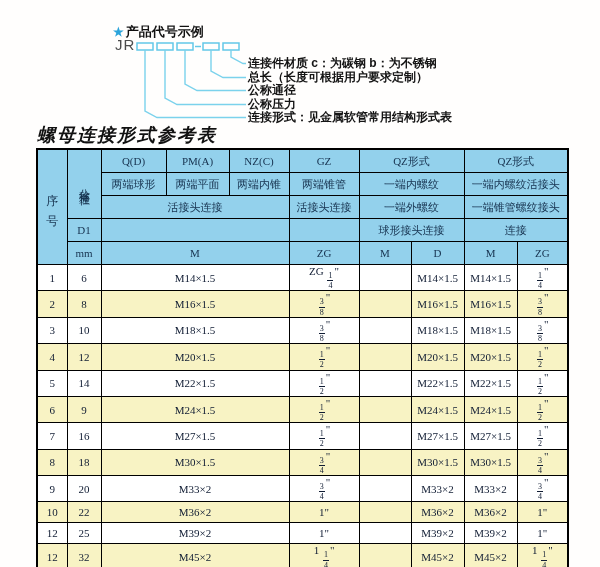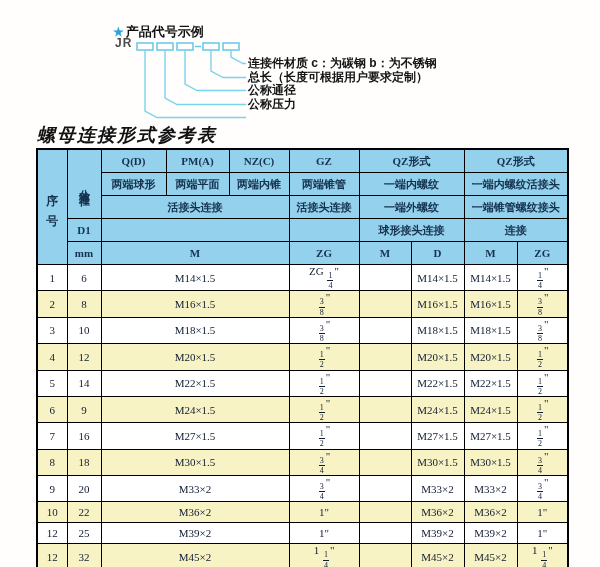--- a/index.html
+++ b/index.html
@@ -11,21 +11,21 @@
   
   .diagram { position:absolute; left:0; top:0; width:480px; height:130px; }
   .diagram svg { position:absolute; left:0; top:0; }
   .d-title {
     position:absolute; left:113px; top:23px; font-family:"Liberation Sans",sans-serif;
     font-weight:bold; font-size:13px; color:#111; white-space:nowrap;
   }
   .d-title .star { color:var(--star-blue); margin-right:2px; font-size:12px; }
   .jr {
     position:absolute; left:115px; top:36px; font-family:"Liberation Sans",sans-serif;
-    font-weight:bold; font-size:12px; color:#4c4c4c; letter-spacing:1px;
+    font-weight:normal; font-size:15px; color:#4c4c4c; letter-spacing:1px;
   }
   .d-label {
     position:absolute; left:248px; height:13px; line-height:13px; white-space:nowrap;
     font-family:"Liberation Sans",sans-serif; font-weight:bold; font-size:12px; color:#151515;
   }
 
   
   .tbl-title {
     position:absolute; left:37px; top:123px; font-size:18px; font-weight:bold;
     font-style:italic; color:#111; letter-spacing:2px; white-space:nowrap;text-align:right;
@@ -34,21 +34,21 @@
   
   table.ref {
     position:absolute; left:36px; top:148px; width:531px;
     border-collapse:collapse; table-layout:fixed; border:2px solid #000;
   }
   table.ref th, table.ref td {
     border:1px solid #000; padding:0; text-align:center; vertical-align:middle;
     overflow:hidden; white-space:nowrap;
   }
   thead th {
-    background:var(--header-blue); font-weight:bold; font-size:11px; color:#16324f;
+    background:var(--header-blue); font-weight:normal; font-size:11px; color:#16324f;
     height:22px;
   }
   thead tr { height:23px; }
   tbody tr { height:21px; font-size:11px; color:#101c33; }
   tbody tr.even td { background:var(--row-yellow); }
   tbody tr.odd td { background:#ffffff; }
 
   .vert {
     display:inline-block; writing-mode:vertical-rl; text-orientation:upright;
     line-height:1;
@@ -85,20 +85,21 @@
       </g>
     </svg>
     <div class="d-title">
       <span class="star">★</span><span>产品代号示例</span>
     </div>
     <div class="jr">JR</div>
     <div class="d-label" style="top:71px">总长（长度可根据用户要求定制）</div>
     <div class="d-label" style="top:57px">连接件材质  c：为碳钢  b：为不锈钢</div>
     <div class="d-label" style="top:84px">公称通径</div>
     <div class="d-label" style="top:98px">公称压力</div>
+    <div class="d-label" style="top:111px">连接形式：见金属软管常用结构形式表</div>
   </div>
 
   <div class="tbl-title">螺母连接形式参考表</div>
 
   <table class="ref">
     <colgroup>
       <col style="width:30px">
         <col style="width:34px">
         <col style="width:65px">
       <col style="width:63px">

